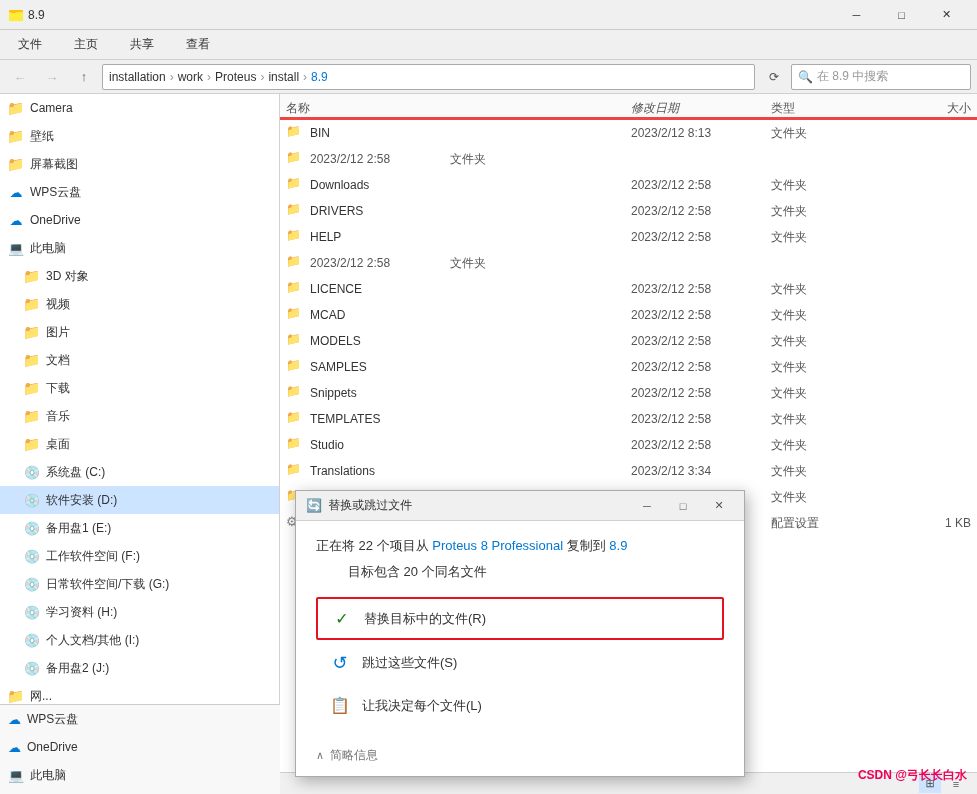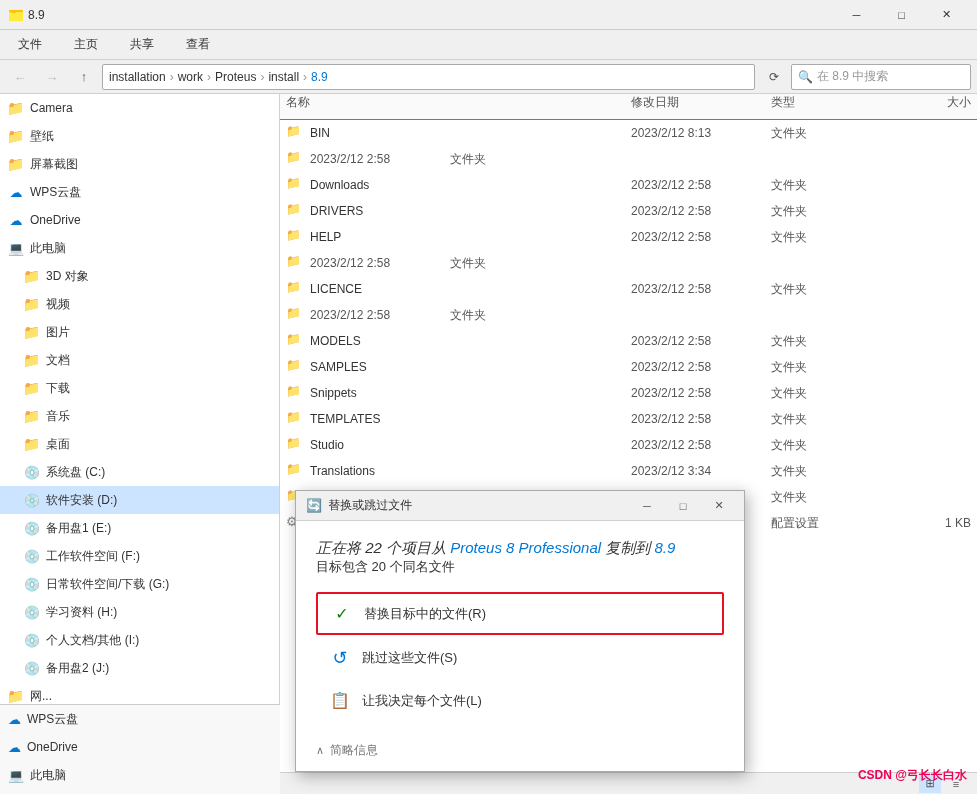--- a/index.html
+++ b/index.html
@@ -190,32 +190,32 @@
 
     
     .file-area {
       flex: 1;
       background: white;
       overflow-y: auto;
       position: relative;
     }
     .file-list-header {
       display: flex;
-      align-items: flex-start;
+      align-items: flex-end;
       height: 26px;
-      border-bottom: 1px solid #ef4444;
+      border-bottom: 3px solid #ef4444;
       background: #fafafa;
       padding: 0 6px;
       font-size: 12px;
       color: #555;
       position: sticky;
       top: 0;
     }
     .col-name { flex: 1; min-width: 200px; }
-    .col-date { width: 140px; }
+    .col-date { width: 140px; font-style: italic; }
     .col-type { width: 120px; }
     .col-size { width: 80px; text-align: right; }
     .file-row {
       display: flex;
       align-items: center;
       height: 26px;
       padding: 0 6px;
       cursor: pointer;
       font-size: 12px;
       color: #333;
@@ -297,29 +297,30 @@
       align-items: center;
       justify-content: center;
       cursor: pointer;
       font-size: 11px;
       color: #555;
     }
     .dialog-body {
       padding: 16px 20px 12px;
     }
     .dialog-msg1 {
-      font-size: 15px;
-      color: #333;
+      font-size: 13px;
+      color: #333;
+      margin-bottom: 8px;
       line-height: 1.4;
-      font-style: italic;
     }
     .dialog-msg2 {
       font-size: 13px;
       color: #333;
       margin-bottom: 16px;
+      margin-left: 32px;
     }
     .dialog-highlight { color: #0078d4; }
     .dialog-option {
       display: flex;
       align-items: center;
       padding: 10px 14px;
       cursor: pointer;
       gap: 12px;
       font-size: 13px;
       color: #333;
@@ -584,20 +585,21 @@
         </div>
         <div class="file-row">
           <span class="file-icon" style="color: rgb(255, 193, 7);">📁</span>
           <span class="file-name">LICENCE</span>
           <span class="file-date">2023/2/12 2:58</span>
           <span class="file-type">文件夹</span>
           <span class="file-size"></span>
         </div>
         <div class="file-row">
           <span class="file-icon" style="color: rgb(255, 193, 7);">📁</span>
+          <span class="file-name">MCAD</span>
           <span class="file-date">2023/2/12 2:58</span>
           <span class="file-type">文件夹</span>
           <span class="file-size"></span>
         </div>
         <div class="file-row">
           <span class="file-icon" style="color: rgb(255, 193, 7);">📁</span>
           <span class="file-name">MODELS</span>
           <span class="file-date">2023/2/12 2:58</span>
           <span class="file-type">文件夹</span>
           <span class="file-size"></span>

